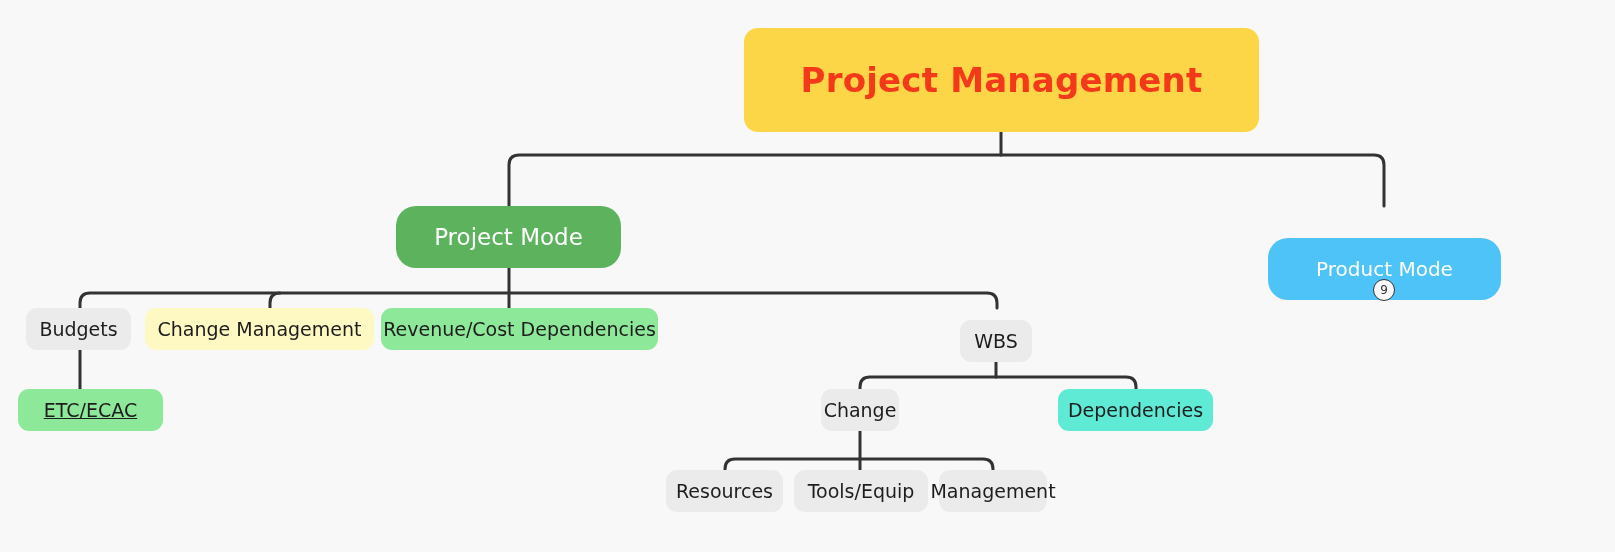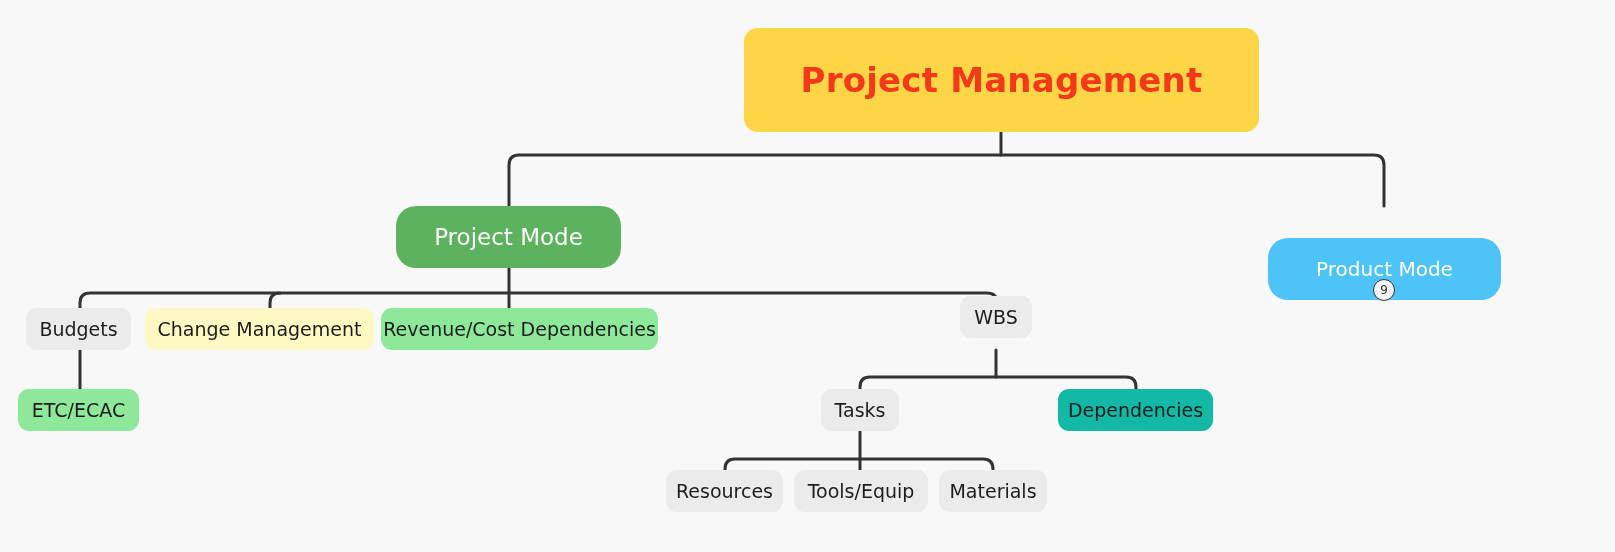--- a/index.html
+++ b/index.html
@@ -111,41 +111,41 @@
   </div>
 
   <div class="node node-leaf" style="left: 145px; top: 308px; width: 229px; height: 42px; background: #fef9c3; color: rgb(29, 29, 29); font-size: 19px;">
     <span>Change Management</span>
   </div>
 
   <div class="node node-leaf" style="left: 381px; top: 308px; width: 277px; height: 42px; background: rgb(142, 232, 154); color: rgb(29, 29, 29); font-size: 19px;">
     <span>Revenue/Cost Dependencies</span>
   </div>
 
-  <div class="node node-leaf" style="left: 960px; top: 296px; width: 72px; height: 42px; background: rgb(235, 235, 235); color: rgb(29, 29, 29); font-size: 19px;">
+  <div class="node node-leaf" style="left: 960px; top: 320px; width: 72px; height: 42px; background: rgb(235, 235, 235); color: rgb(29, 29, 29); font-size: 19px;">
     <span>WBS</span>
   </div>
 
-  <div class="node node-leaf" style="left: 18px; top: 389px; width: 121px; height: 42px; background: rgb(142, 232, 154); color: rgb(29, 29, 29); font-size: 19px;">
+  <div class="node node-leaf" style="left: 18px; top: 389px; width: 145px; height: 42px; background: rgb(142, 232, 154); color: rgb(29, 29, 29); font-size: 19px; text-decoration: underline;">
     <span>ETC/ECAC</span>
   </div>
 
   <div class="node node-leaf" style="left: 821px; top: 389px; width: 78px; height: 42px; background: rgb(235, 235, 235); color: rgb(29, 29, 29); font-size: 19px;">
-    <span>Tasks</span>
+    <span>Change</span>
   </div>
 
-  <div class="node node-leaf" style="left: 1058px; top: 389px; width: 155px; height: 42px; background: #14b8a6; color: rgb(29, 29, 29); font-size: 19px;">
+  <div class="node node-leaf" style="left: 1058px; top: 389px; width: 155px; height: 42px; background: #5eead4; color: rgb(29, 29, 29); font-size: 19px;">
     <span>Dependencies</span>
   </div>
 
   <div class="node node-leaf" style="left: 794px; top: 470px; width: 134px; height: 42px; background: rgb(235, 235, 235); color: rgb(29, 29, 29); font-size: 19px;">
     <span>Tools/Equip</span>
   </div>
 
   <div class="node node-leaf" style="left: 666px; top: 470px; width: 117px; height: 42px; background: rgb(235, 235, 235); color: rgb(29, 29, 29); font-size: 19px;">
     <span>Resources</span>
   </div>
 
   <div class="node node-leaf" style="left: 939px; top: 470px; width: 108px; height: 42px; background: rgb(235, 235, 235); color: rgb(29, 29, 29); font-size: 19px;">
-    <span>Materials</span>
+    <span>Management</span>
   </div>
 
 </div>
 
 </body></html>

